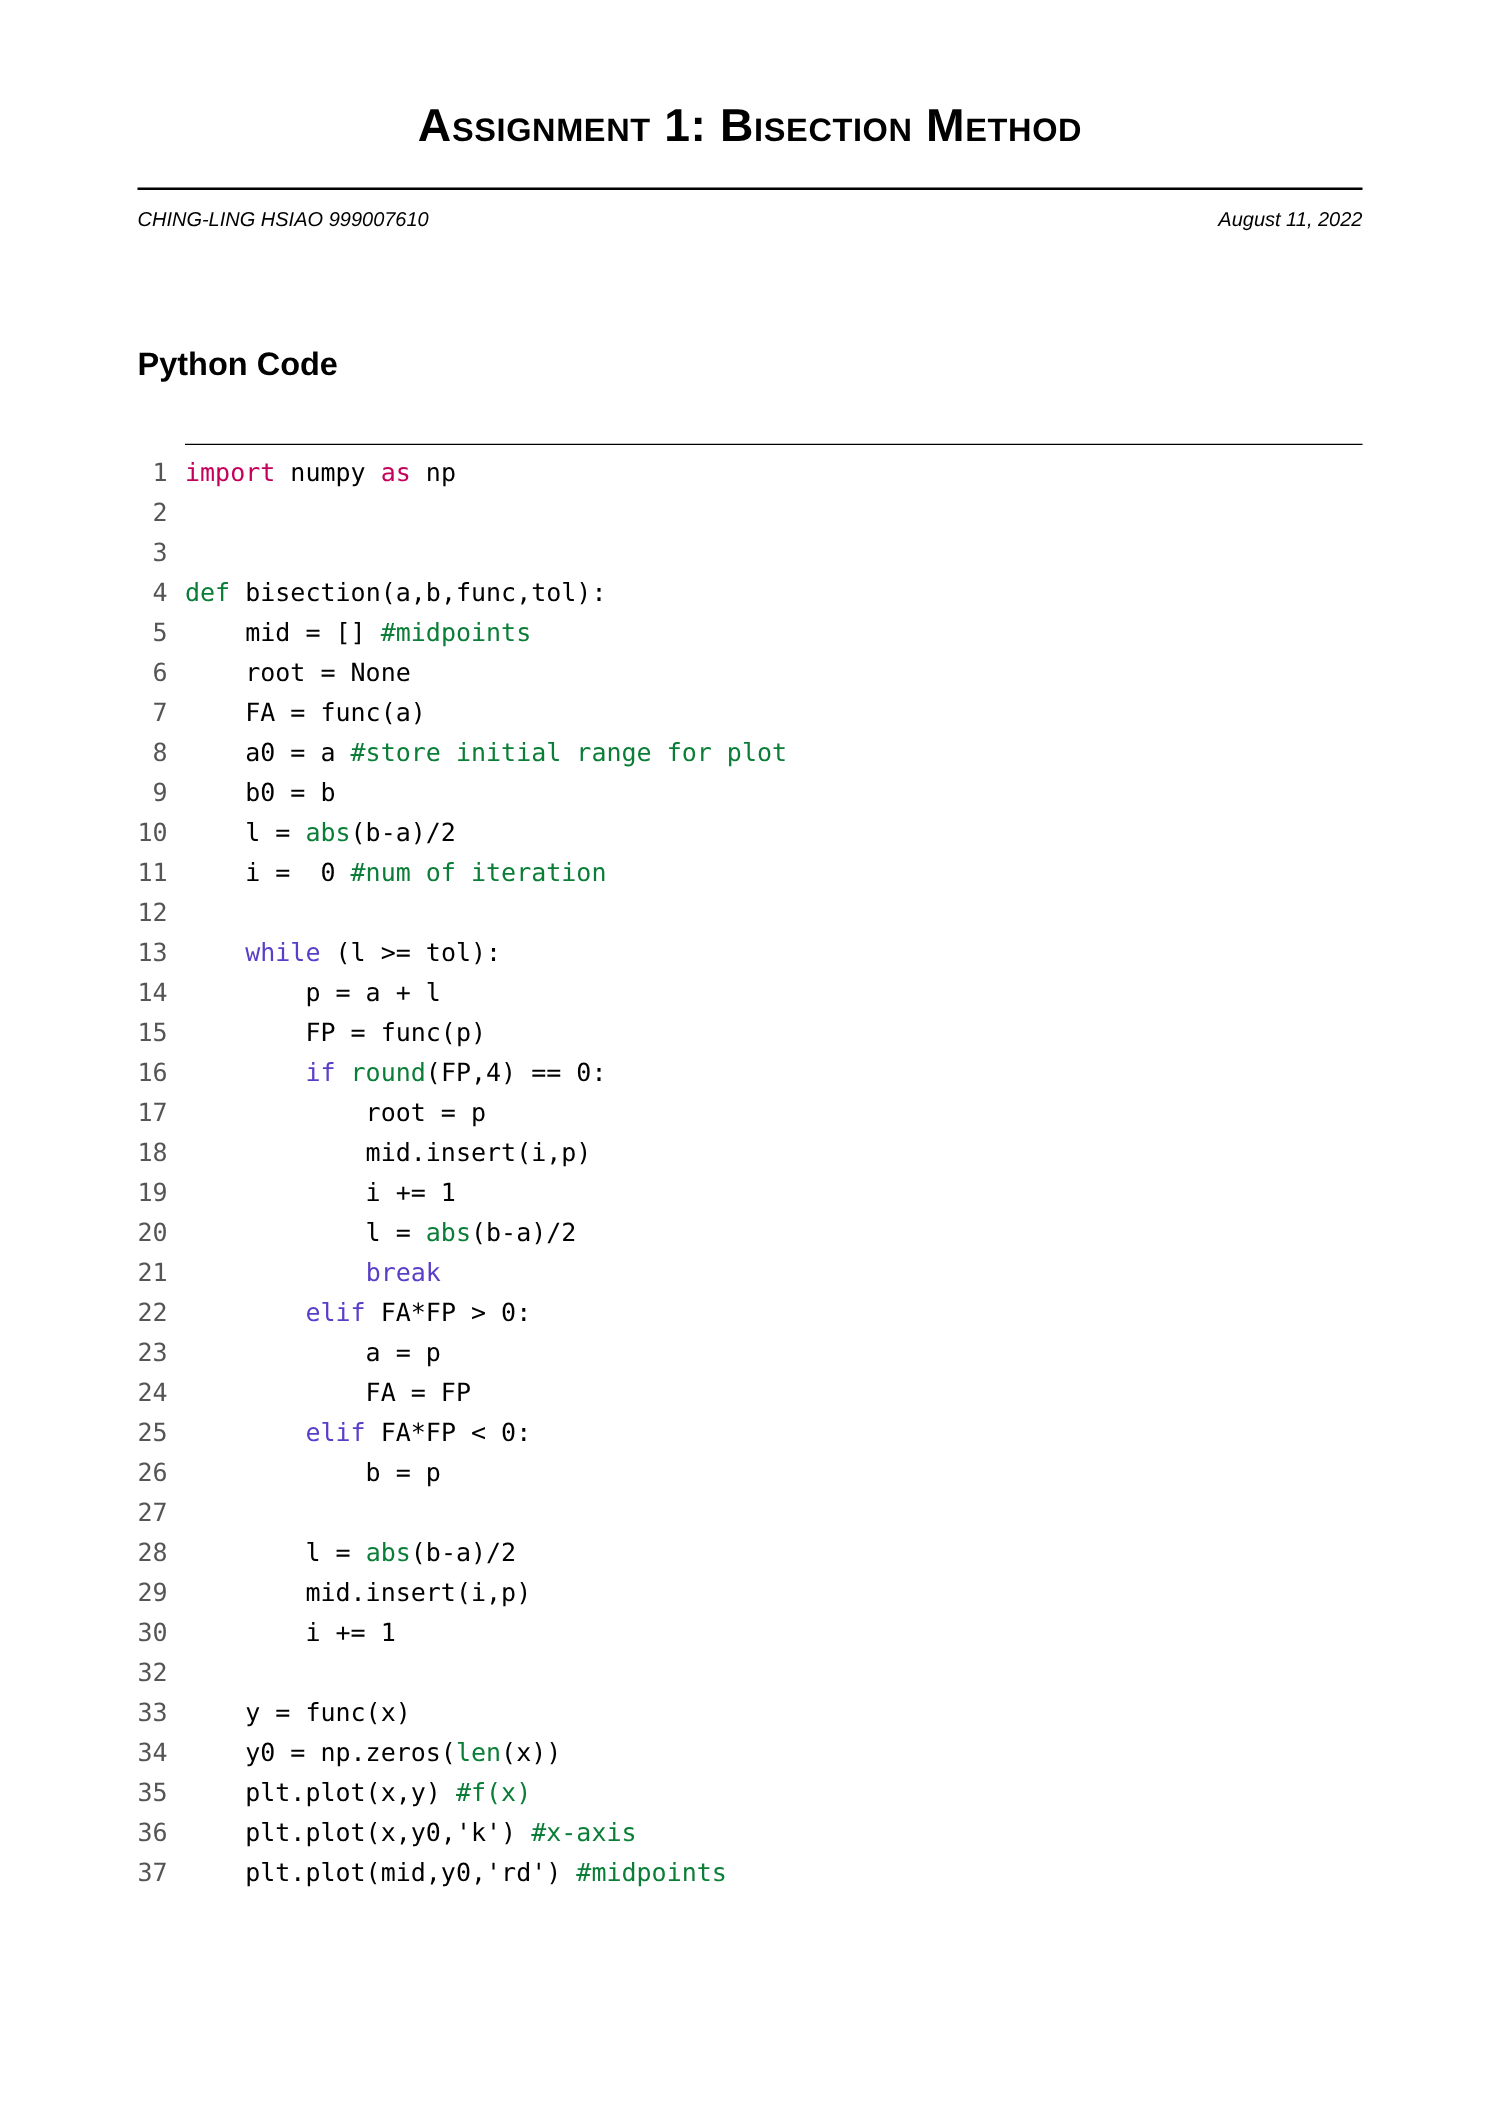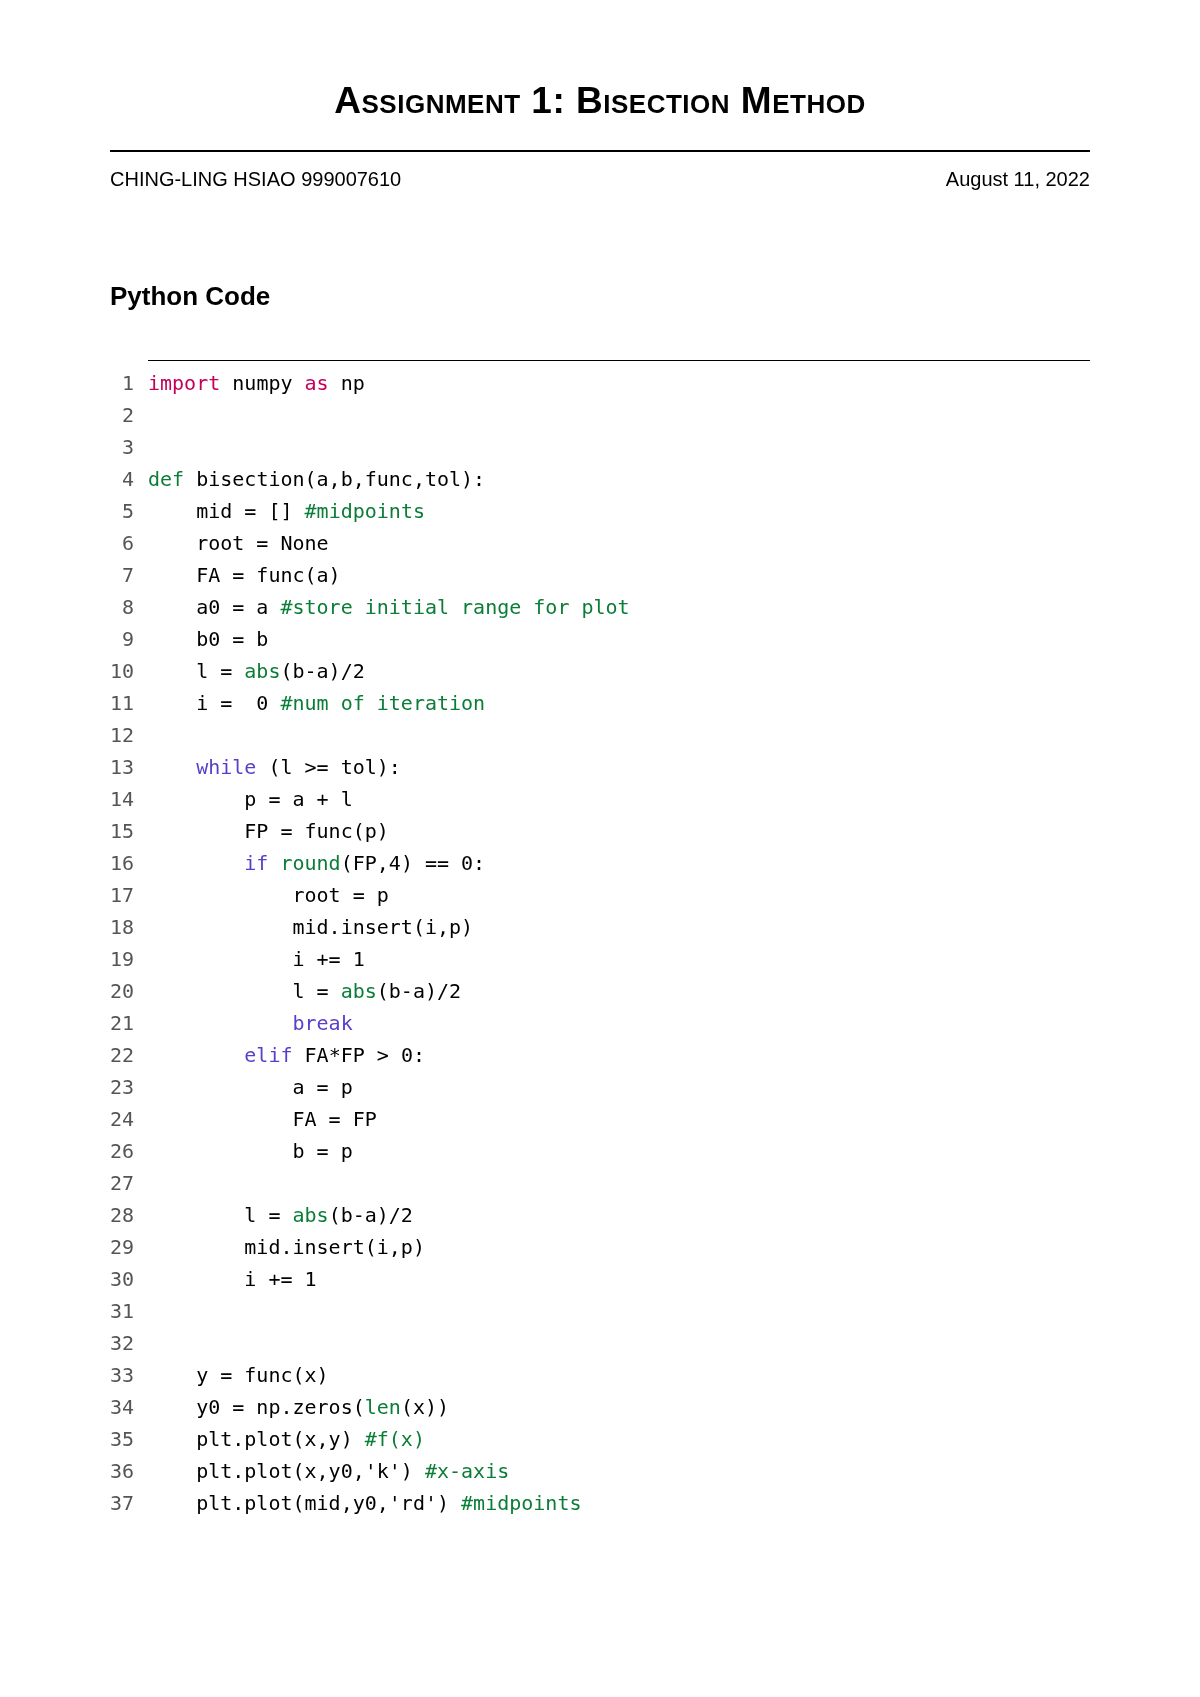--- a/index.html
+++ b/index.html
@@ -15,22 +15,23 @@
   font-size: 37px;
   text-align: center;
   letter-spacing: 0.5px;
   margin-bottom: 28px;
 }
 .title .caps { font-variant: small-caps; text-align: right; }
 .rule-thick { border: none; border-top: 2.5px solid #000; margin-bottom: 16px; }
 .byline {
   display: flex;
   justify-content: space-between;
-  font-size: 20px;
+  font-size: 16px;
   margin-bottom: 90px;
+  font-style: italic;
 }
 .section-heading {
   font-size: 26px;
   font-weight: bold;
   margin-bottom: 48px;
 }
 .rule-thin { border: none; border-top: 1.5px solid #000; margin-bottom: 6px; margin-left: 38px; }
 .code-block {
   font-family: "Menlo", "Consolas", "DejaVu Sans Mono", monospace;
   font-size: 20px;
@@ -87,25 +88,25 @@
     <div class="line"><span class="lineno">15</span><span><span>        FP = func(p)</span></span></div>
     <div class="line"><span class="lineno">16</span><span><span>        </span><span class="kw-flow">if </span><span class="builtin">round</span><span>(FP,4) == 0:</span></span></div>
     <div class="line"><span class="lineno">17</span><span><span>            root = p</span></span></div>
     <div class="line"><span class="lineno">18</span><span><span>            mid.insert(i,p)</span></span></div>
     <div class="line"><span class="lineno">19</span><span><span>            i += 1</span></span></div>
     <div class="line"><span class="lineno">20</span><span><span>            l = </span><span class="builtin">abs</span><span>(b-a)/2</span></span></div>
     <div class="line"><span class="lineno">21</span><span><span>            </span><span class="kw-flow">break</span></span></div>
     <div class="line"><span class="lineno">22</span><span><span>        </span><span class="kw-flow">elif </span><span>FA*FP &gt; 0:</span></span></div>
     <div class="line"><span class="lineno">23</span><span><span>            a = p</span></span></div>
     <div class="line"><span class="lineno">24</span><span><span>            FA = FP</span></span></div>
+    <div class="line"><span class="lineno">25</span><span><span>        </span><span class="kw-flow">elif </span><span>FA*FP &lt; 0:</span></span></div>
     <div class="line"><span class="lineno">26</span><span><span>            b = p</span></span></div>
     <div class="line"><span class="lineno">27</span><span> </span></div>
     <div class="line"><span class="lineno">28</span><span><span>        l = </span><span class="builtin">abs</span><span>(b-a)/2</span></span></div>
     <div class="line"><span class="lineno">29</span><span><span>        mid.insert(i,p)</span></span></div>
     <div class="line"><span class="lineno">30</span><span><span>        i += 1</span></span></div>
-    <div class="line"><span class="lineno">31</span><span> </span></div>
     <div class="line"><span class="lineno">32</span></div>
     <div class="line"><span class="lineno">33</span><span><span>    y = func(x)</span></span></div>
     <div class="line"><span class="lineno">34</span><span><span>    y0 = np.zeros(</span><span class="builtin">len</span><span>(x))</span></span></div>
     <div class="line"><span class="lineno">35</span><span><span>    plt.plot(x,y) </span><span class="comment">#f(x)</span></span></div>
     <div class="line"><span class="lineno">36</span><span><span>    plt.plot(x,y0,'k') </span><span class="comment">#x-axis</span></span></div>
     <div class="line"><span class="lineno">37</span><span><span>    plt.plot(mid,y0,'rd') </span><span class="comment">#midpoints</span></span></div>
   </div>
 
 </body></html>

